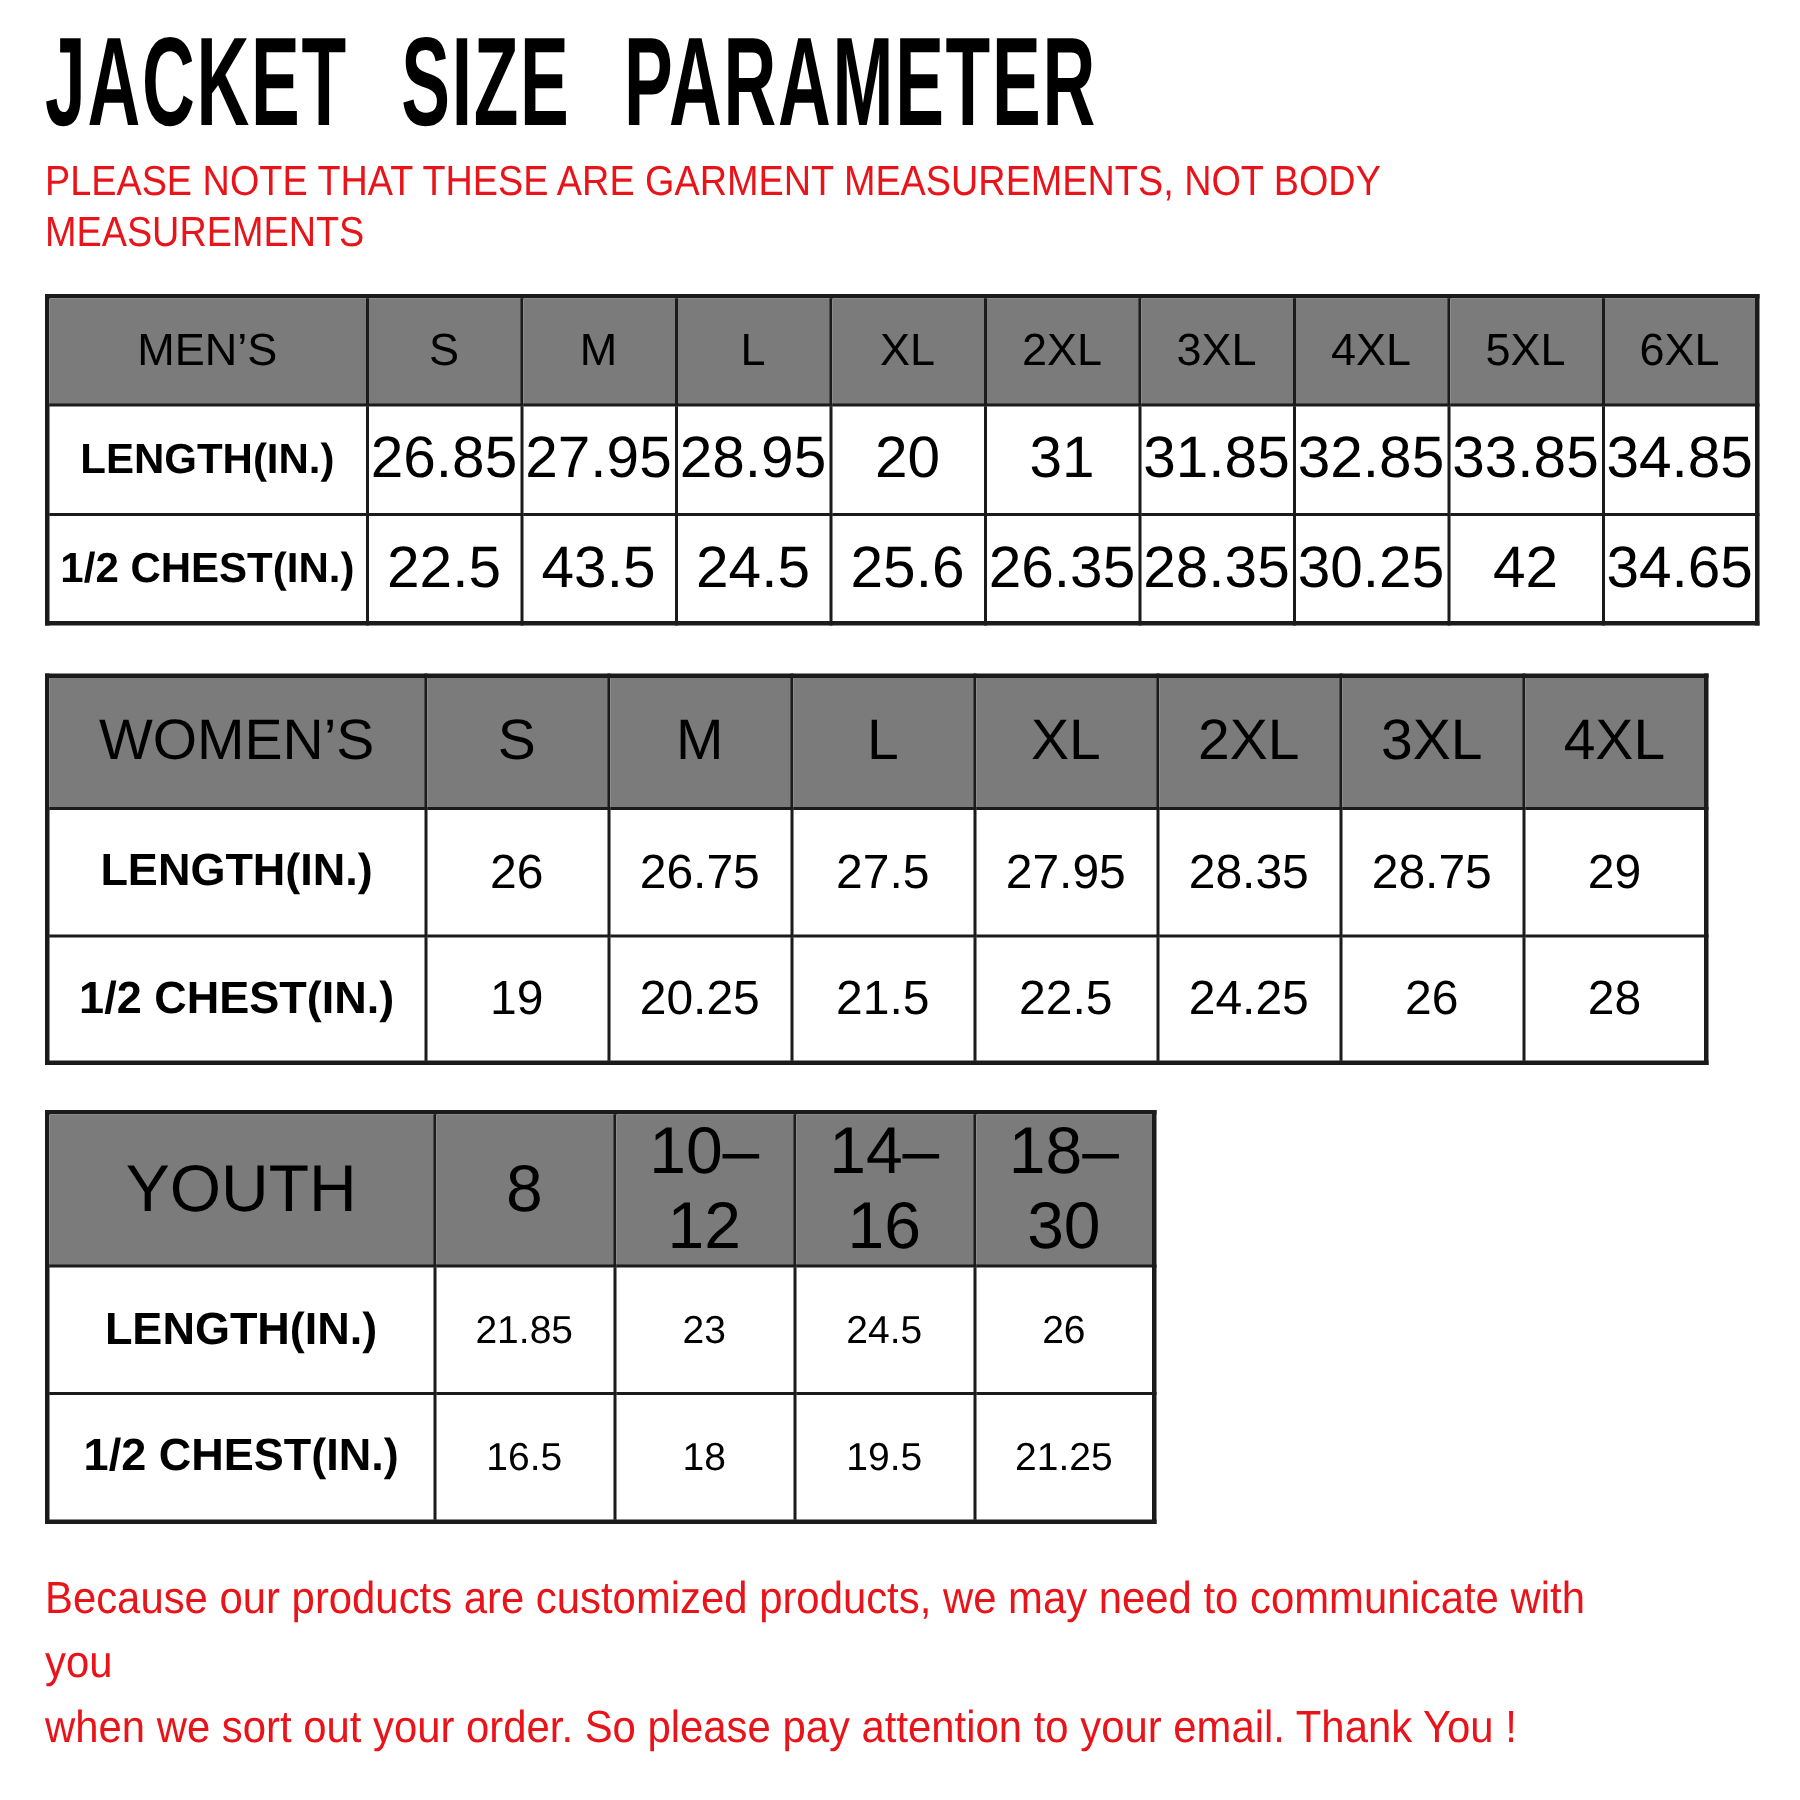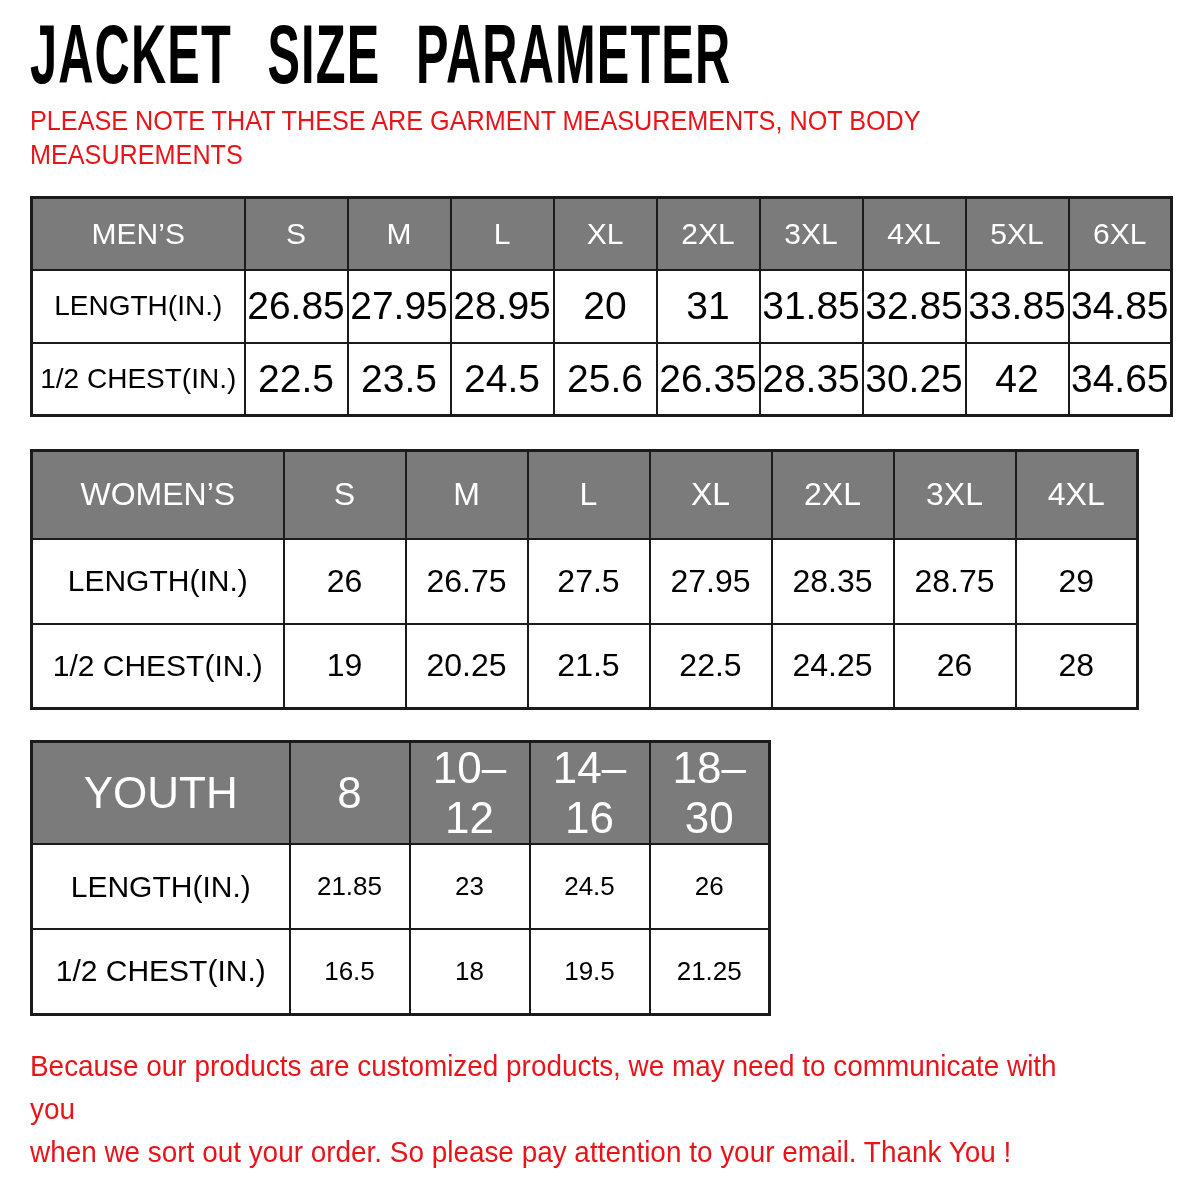--- a/index.html
+++ b/index.html
@@ -35,31 +35,31 @@
 
   
   table{border-collapse:collapse;table-layout:fixed;background:#fff;}
   table{border:3px solid var(--border);}
   th,td{
     border:2px solid var(--border);
     text-align:center;vertical-align:middle;
     padding:0;overflow:hidden;
   }
   th.head{
-    background:var(--gray);color:#ffffff;font-weight:400;
-  }
-  td.rowlabel{font-weight:400;}
+    background:var(--gray);color:#000000;font-weight:400;
+  }
+  td.rowlabel{font-weight:700;}
 
   .tbl-mens{width:1140px;margin:0 0 32px 0;}
   .tbl-mens th.head{height:72px;font-size:30px;}
   .tbl-mens td{height:73px;font-size:39px;}
   .tbl-mens td.rowlabel{font-size:28px;}
 
   .tbl-womens{width:1106px;margin:0 0 30px 0;}
-  .tbl-womens th.head{height:88px;font-size:32px;}
+  .tbl-womens th.head{height:88px;font-size:38px;}
   .tbl-womens td{height:85px;font-size:32px;}
   .tbl-womens td.rowlabel{font-size:30px;}
 
   .tbl-youth{width:738px;margin:0 0 28px 0;}
   .tbl-youth th.head{height:90px;font-size:44px;}
   .tbl-youth td{height:85px;font-size:26px;}
   .tbl-youth td.rowlabel{font-size:30px;}
 
   
   .footer-note{
@@ -124,21 +124,21 @@
         <td>20</td>
         <td>31</td>
         <td>31.85</td>
         <td>32.85</td>
         <td>33.85</td>
         <td>34.85</td>
       </tr>
       <tr>
         <td class="rowlabel">1/2 CHEST(IN.)</td>
         <td>22.5</td>
-        <td>23.5</td>
+        <td>43.5</td>
         <td>24.5</td>
         <td>25.6</td>
         <td>26.35</td>
         <td>28.35</td>
         <td>30.25</td>
         <td>42</td>
         <td>34.65</td>
       </tr>
     </tbody>
   </table>

